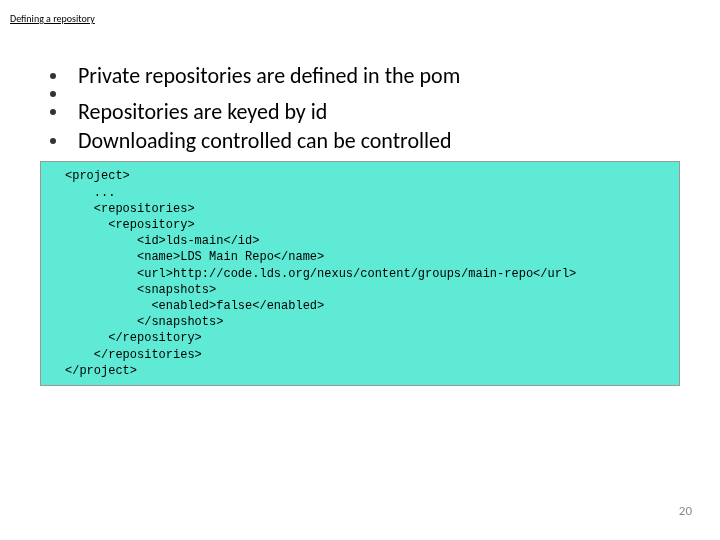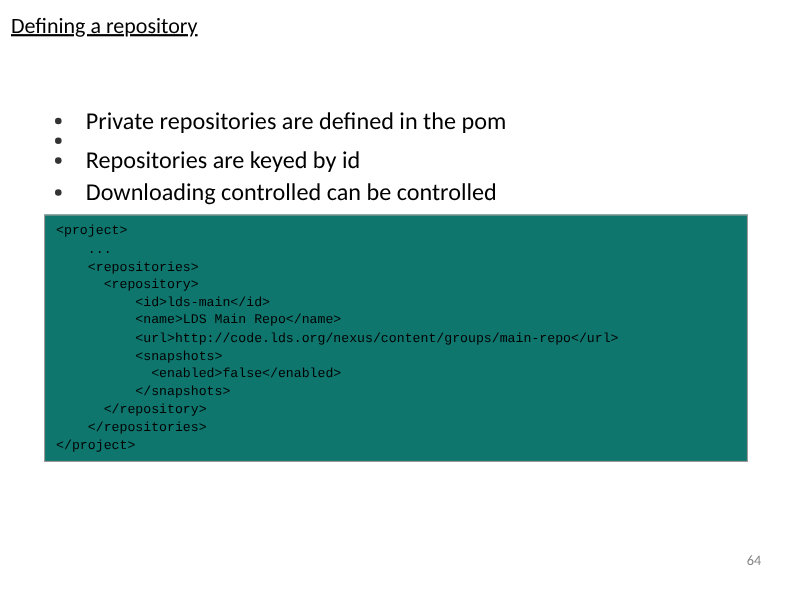--- a/index.html
+++ b/index.html
@@ -8,24 +8,24 @@
     height: 540px;
     background: #fff;
     font-family: Calibri, "Segoe UI", sans-serif;
     position: relative;
     overflow: hidden;
   }
   .slide {
     padding: 12px 10px 0 10px;
   }
   .title {
-    font-size: 20px;
+    font-size: 10px;
     color: #000;
     text-decoration: underline;
-    margin-bottom: 60px;
+    margin-bottom: 37px;
     margin-left: 0;
   }
   .bullets {
     margin-left: 40px;
     margin-bottom: 4px;
   }
   .bullet-row {
     display: flex;
     align-items: center;
     margin-bottom: 1px;
@@ -38,23 +38,23 @@
     margin-right: 22px;
     flex-shrink: 0;
   }
   .bullet-text {
     font-size: 22px;
     color: #000;
     line-height: 1.28;
   }
   .code-box {
     margin: 6px 30px 0 30px;
-    background: #0f766e;
+    background: #5eead4;
     border: 1px solid #999;
-    padding: 6px 10px 6px 10px;
+    padding: 6px 10px 6px 24px;
     font-family: "Courier New", Courier, monospace;
     font-size: 12px;
     line-height: 1.35;
     color: #000;
     white-space: pre;
   }
   .page-number {
     position: absolute;
     bottom: 22px;
     right: 28px;
@@ -94,13 +94,13 @@
           &lt;name&gt;LDS Main Repo&lt;/name&gt;
           &lt;url&gt;http://code.lds.org/nexus/content/groups/main-repo&lt;/url&gt;
           &lt;snapshots&gt;
             &lt;enabled&gt;false&lt;/enabled&gt;
           &lt;/snapshots&gt;
       &lt;/repository&gt;
     &lt;/repositories&gt;
 &lt;/project&gt;</div>
 </div>
 
-<div class="page-number">64</div>
+<div class="page-number">20</div>
 
 </body></html>

